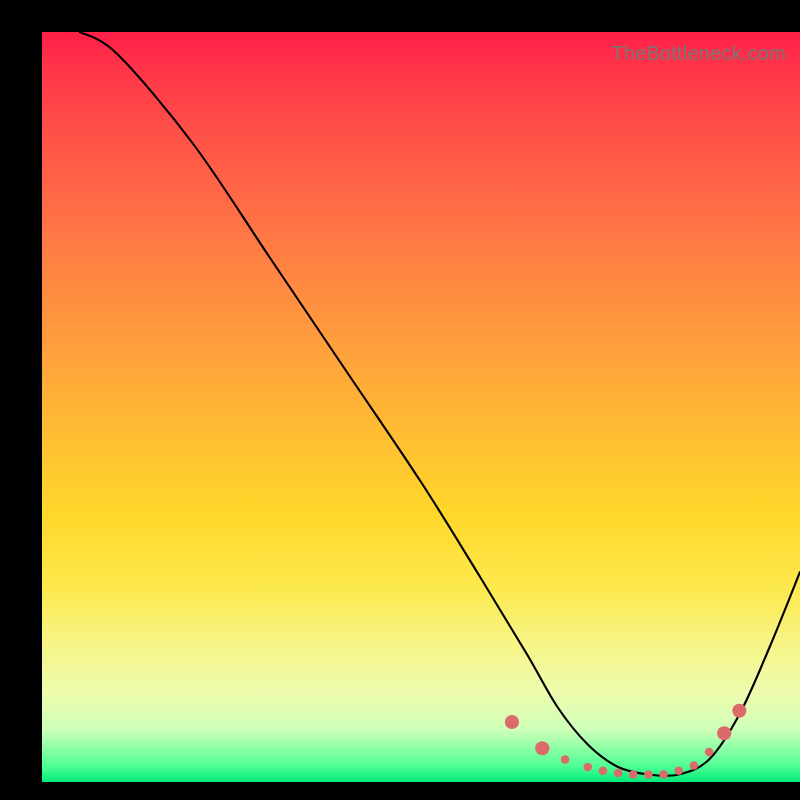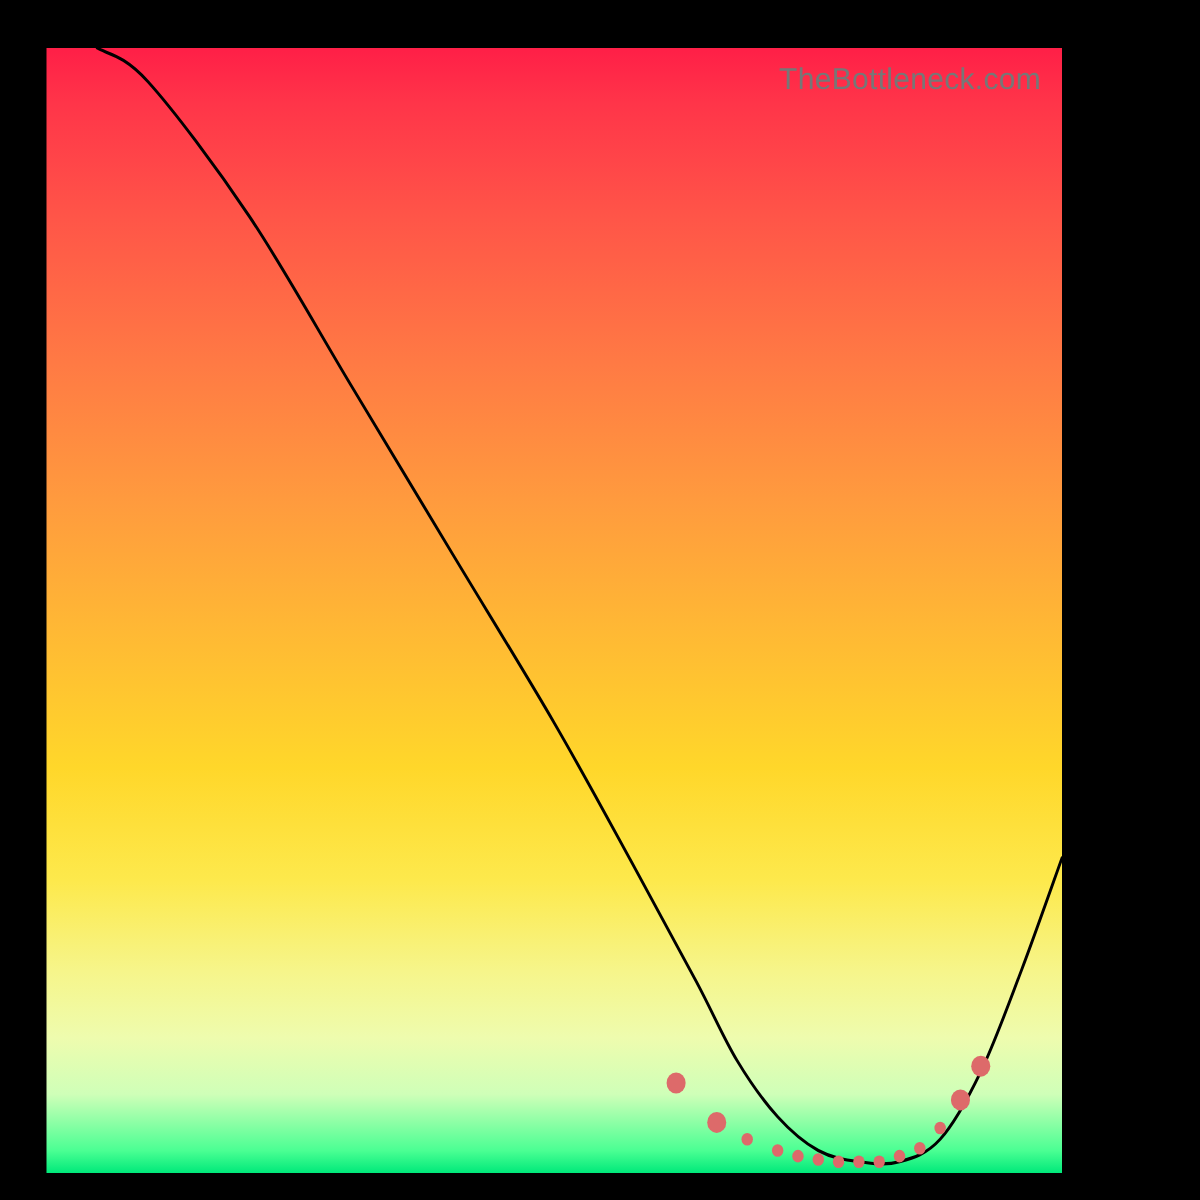--- a/index.html
+++ b/index.html
@@ -6,23 +6,23 @@
     margin: 0;
     padding: 0;
     background: #000;
     width: 800px;
     height: 800px;
     overflow: hidden;
     font-family: Arial, sans-serif;
   }
   .frame {
     position: absolute;
-    left: 31px;
+    left: 42px;
     top: 32px;
-    width: 677px;
+    width: 758px;
     height: 750px;
     background: linear-gradient(to bottom,
       #ff1f47 0%,
       #ff3549 5%,
       #ff5548 15%,
       #ff7a44 28%,
       #ff9a3e 40%,
       #ffb934 52%,
       #ffd72a 64%,
       #fde94c 74%,

